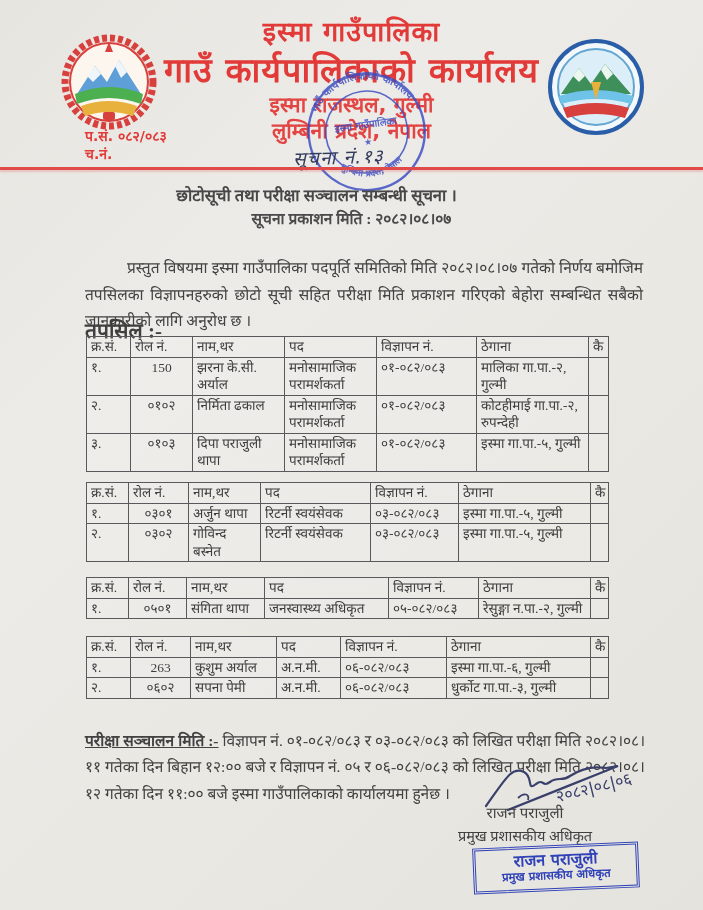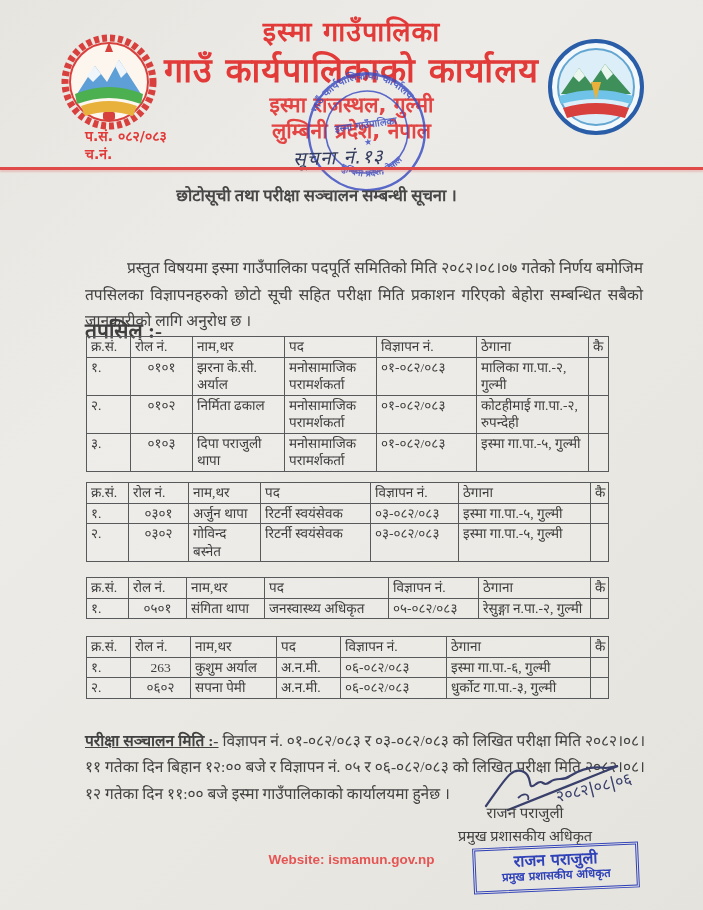--- a/index.html
+++ b/index.html
@@ -132,20 +132,21 @@
   <div class="refs">
     <div>प.सं. ०८२/०८३</div>
     <div>च.नं.</div>
   </div>
 
   <div class="hand-note-no">सूचना नं.१३</div>
 
   <div class="red-rule"></div>
 
   <div class="notice-title">छोटोसूची तथा परीक्षा सञ्चालन सम्बन्धी सूचना ।</div>
+  <div class="notice-date">सूचना प्रकाशन मिति : २०८२।०८।०७</div>
 
   <div class="body-para">प्रस्तुत विषयमा इस्मा गाउँपालिका पदपूर्ति समितिको मिति २०८२।०८।०७ गतेको निर्णय बमोजिम तपसिलका विज्ञापनहरुको छोटो सूची सहित परीक्षा मिति प्रकाशन गरिएको बेहोरा सम्बन्धित सबैको जानकारीको लागि अनुरोध छ ।</div>
   <div class="tapasil">तपसिल :-</div>
 
   <table class="tbl tbl-1">
     <colgroup>
       <col style="width:44px">
         <col style="width:62px">
         <col style="width:92px">
         <col style="width:92px">
@@ -160,21 +161,21 @@
           <th>नाम,थर</th>
           <th>पद</th>
           <th>विज्ञापन नं.</th>
           <th>ठेगाना</th>
           <th>कै</th>
         </tr>
       </thead>
       <tbody>
         <tr>
           <td class="c0">१.</td>
-          <td class="c1">०१०१</td>
+          <td class="c1">150</td>
           <td class="c2">झरना के.सी. अर्याल</td>
           <td class="c3">मनोसामाजिक परामर्शकर्ता</td>
           <td class="c4">०१-०८२/०८३</td>
           <td class="c5">मालिका गा.पा.-२, गुल्मी</td>
           <td class="c6"></td>
         </tr>
         <tr>
           <td class="c0">२.</td>
           <td class="c1">०१०२</td>
           <td class="c2">निर्मिता ढकाल</td>
@@ -328,16 +329,15 @@
   <div class="sig-date">२०८२|०८|०६</div>
   <div class="sig-name">राजन पराजुली</div>
   <div class="sig-desig">प्रमुख प्रशासकीय अधिकृत</div>
 
   <div class="stamp-box">
     <div class="sb-name">राजन पराजुली</div>
     <div class="sb-desig">प्रमुख प्रशासकीय अधिकृत</div>
   </div>
 
   <div class="footer">
-    <div>Website: ismamun.gov.np</div>
   </div>
 
 </div>
 
 </body></html>

